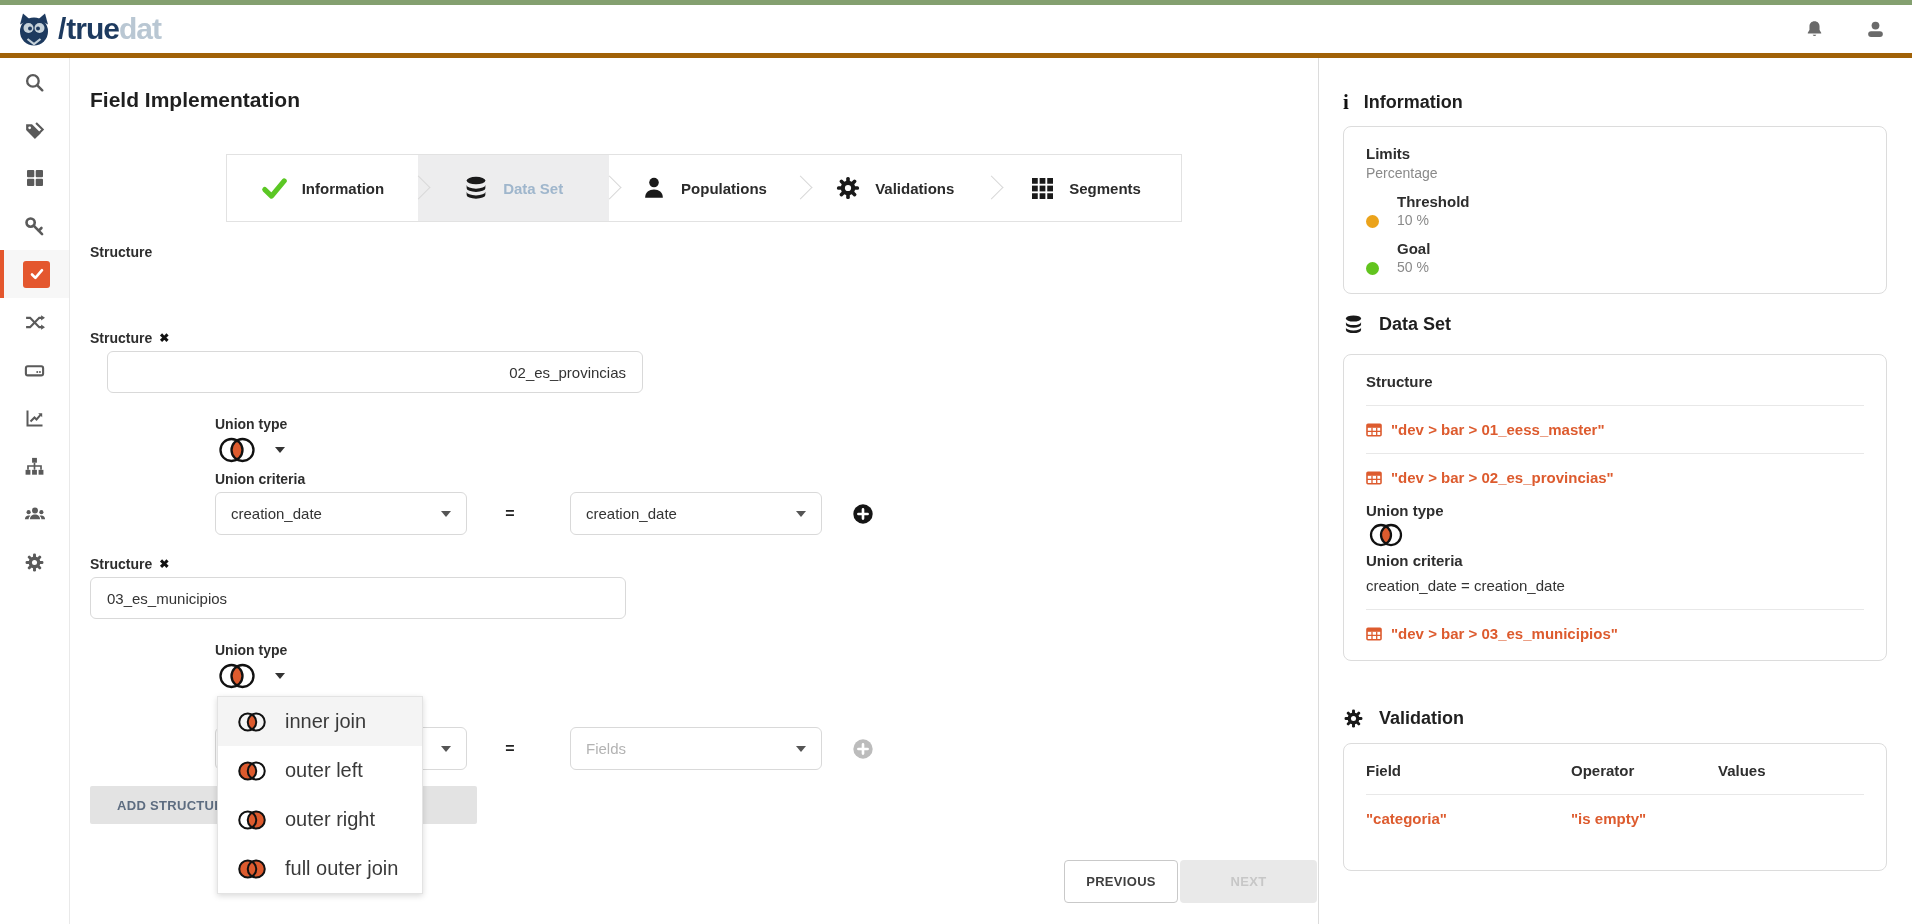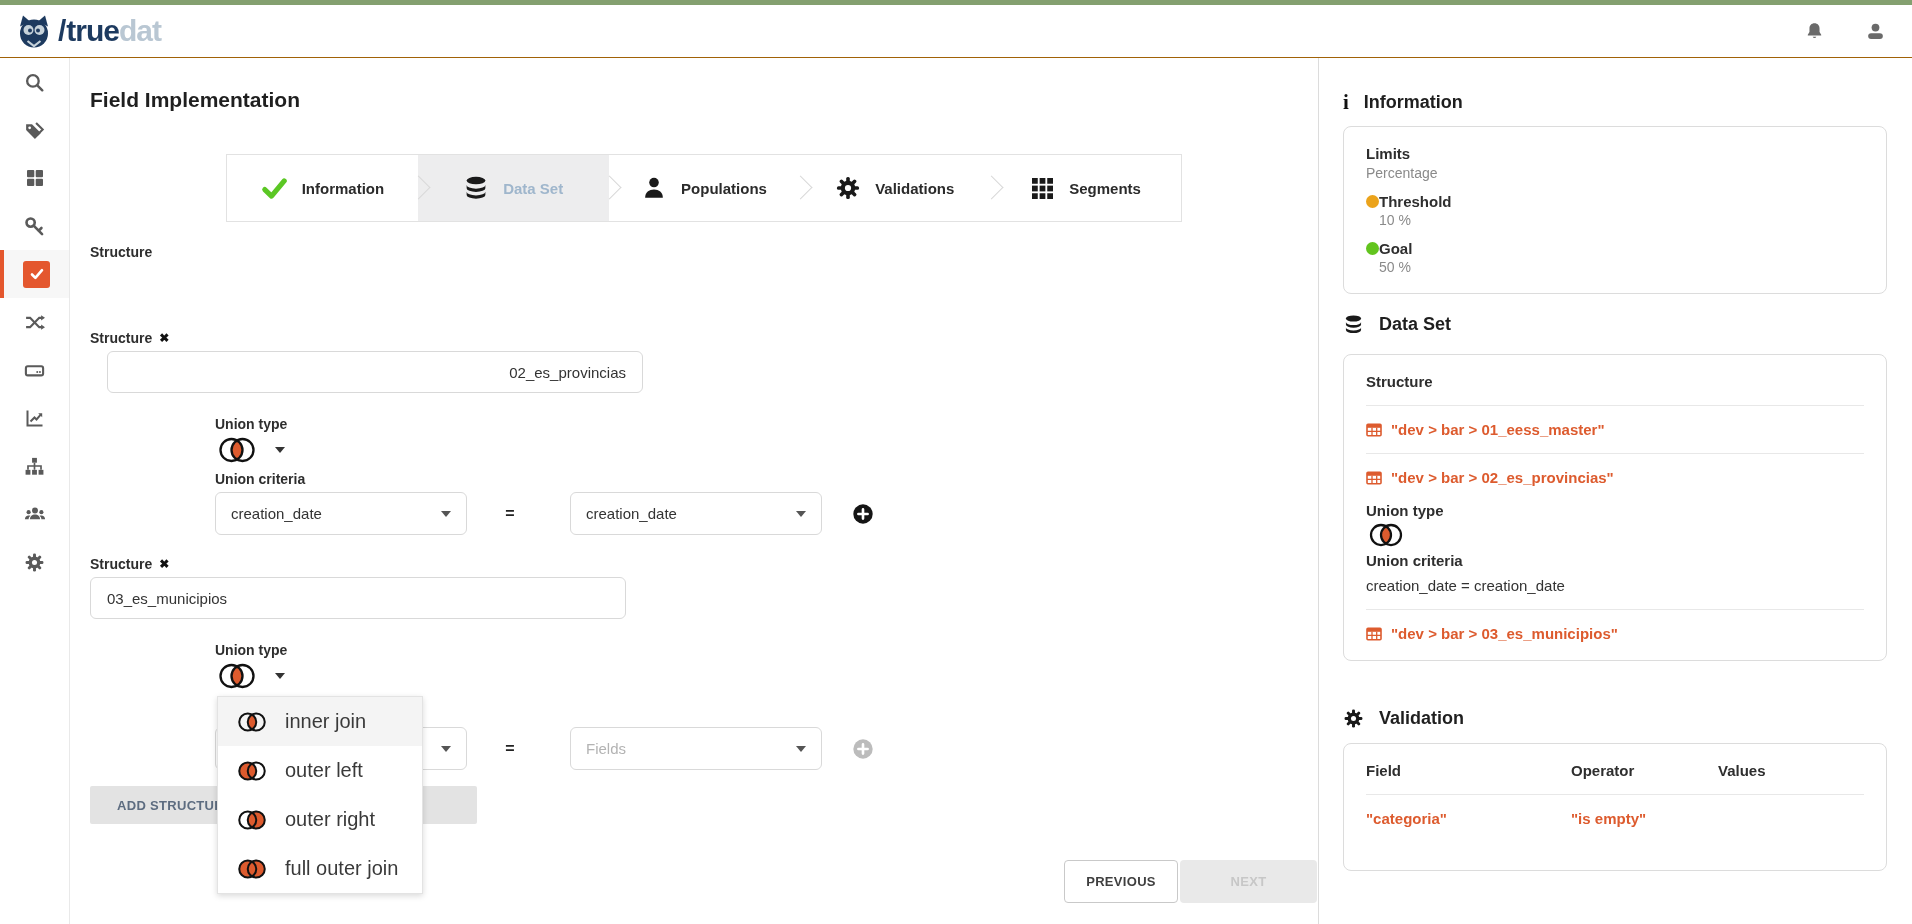--- a/index.html
+++ b/index.html
@@ -1,21 +1,21 @@
 <!DOCTYPE html>
 <html><head>
 <meta charset="utf-8">
 <style>
   * { box-sizing: border-box; margin: 0; padding: 0; }
   body {
     width: 1912px; height: 924px; position: relative; overflow: hidden;
     background: #fff; font-family: "Liberation Sans", sans-serif; color: #2e2e2e;
   }
   .topstrip { position:absolute; top:0; left:0; right:0; height:5px; background:#84a070; }
-  .appheader { position:absolute; top:5px; left:0; right:0; height:53px; background:#fff; border-bottom:1px solid #a16207; display:flex; align-items:center; justify-content:space-between; padding:0 20px 0 14px; }
+  .appheader { position:absolute; top:5px; left:0; right:0; height:53px; background:#fff; border-bottom:5px solid #a16207; display:flex; align-items:center; justify-content:space-between; padding:0 20px 0 14px; }
   .logo { display:flex; align-items:center; gap:4px; cursor:pointer; }
   .logo-text { font-size:30px; font-weight:800; letter-spacing:-1px; line-height:1; }
   .logo-text .slash { color:#1d3a5f; font-style:normal; padding-right:1px; }
   .logo-text .t1 { color:#1d3a5f; }
   .logo-text .t2 { color:#b9c7d3; }
   .header-icons { display:flex; align-items:center; gap:40px; padding-right:6px; }
   .hicon { cursor:pointer; }
 
   .sidebar { position:absolute; left:0; top:58px; width:70px; bottom:0; background:#fff; border-right:1px solid #e9e9e9; }
   .side-item { width:69px; height:48px; display:flex; align-items:center; justify-content:center; cursor:pointer; }
@@ -55,21 +55,21 @@
   .next { left:1110px; top:802px; width:137px; background:#e9e9e9; border:none; color:#c7c7c7; }
 
   .rightpanel { position:absolute; left:1318px; top:58px; width:594px; bottom:0; background:#fff; border-left:1px solid #dcdcdc; }
   .rp-header { position:absolute; left:24px; display:flex; align-items:center; gap:15px; }
   .rp-header .rp-title { font-size:18px; font-weight:700; color:#1f1f1f; }
   .info-i { font-family:"Liberation Serif", serif; font-weight:900; font-size:21px; color:#111; line-height:1; }
   .rp-card { position:absolute; left:24px; width:544px; border:1px solid #dcdcdc; border-radius:8px; background:#fff; }
   .card-pad { padding:18px 22px; }
   .lim-title { font-size:15px; font-weight:700; color:#2e2e2e; }
   .lim-sub { font-size:14px; color:#8a8a8a; margin-top:3px; }
-  .lim-row { display:flex; align-items:flex-start; gap:0; margin-top:12px; }
+  .lim-row { display:flex; align-items:flex-end; gap:18px; margin-top:12px; }
   .dot { width:13px; height:13px; border-radius:50%; margin-top:2px; flex:none; }
   .dot-amber { background:#eba31b; }
   .dot-green { background:#62c41e; }
   .lim-label { font-size:15px; font-weight:700; color:#2e2e2e; }
   .lim-value { font-size:14px; color:#8a8a8a; margin-top:2px; }
   .hr { border-top:1px solid #e8e8e8; margin:15px 0; }
   .sec-label { font-size:15px; font-weight:700; color:#2e2e2e; }
   .ds-link { display:flex; align-items:center; gap:9px; color:#dd5b2e; font-size:15px; font-weight:600; cursor:pointer; }
   .eq-text { font-size:15px; color:#333; margin-top:8px; }
   .vtable-head { display:grid; grid-template-columns:205px 147px auto; font-size:15px; font-weight:700; color:#2e2e2e; }

